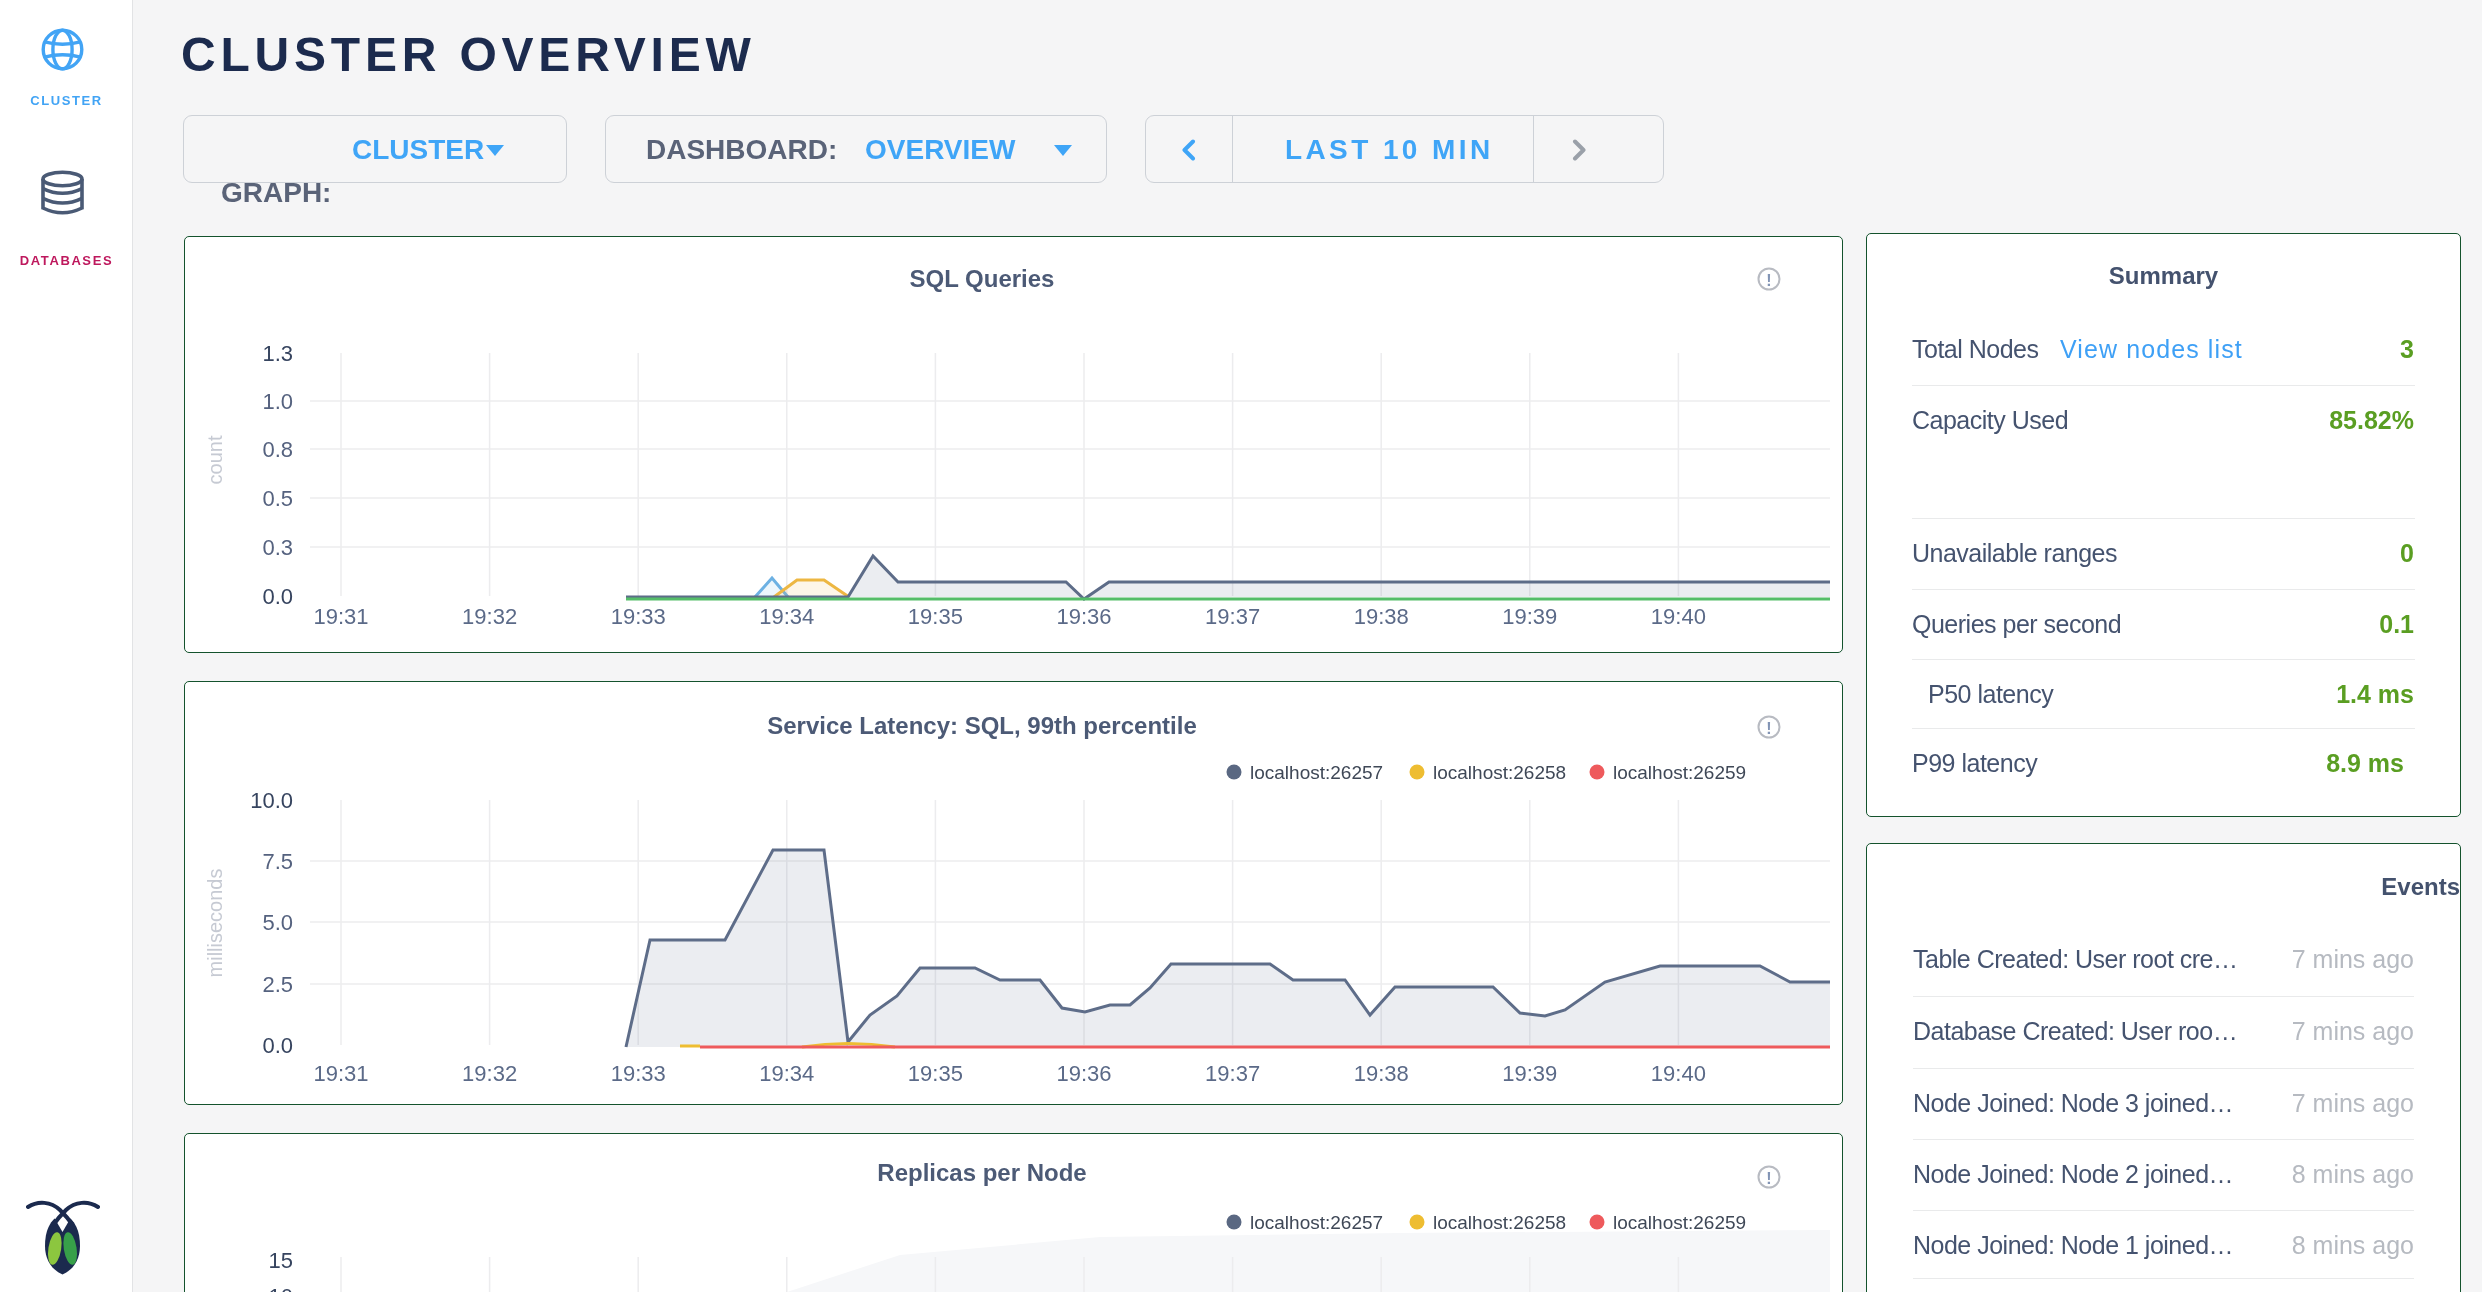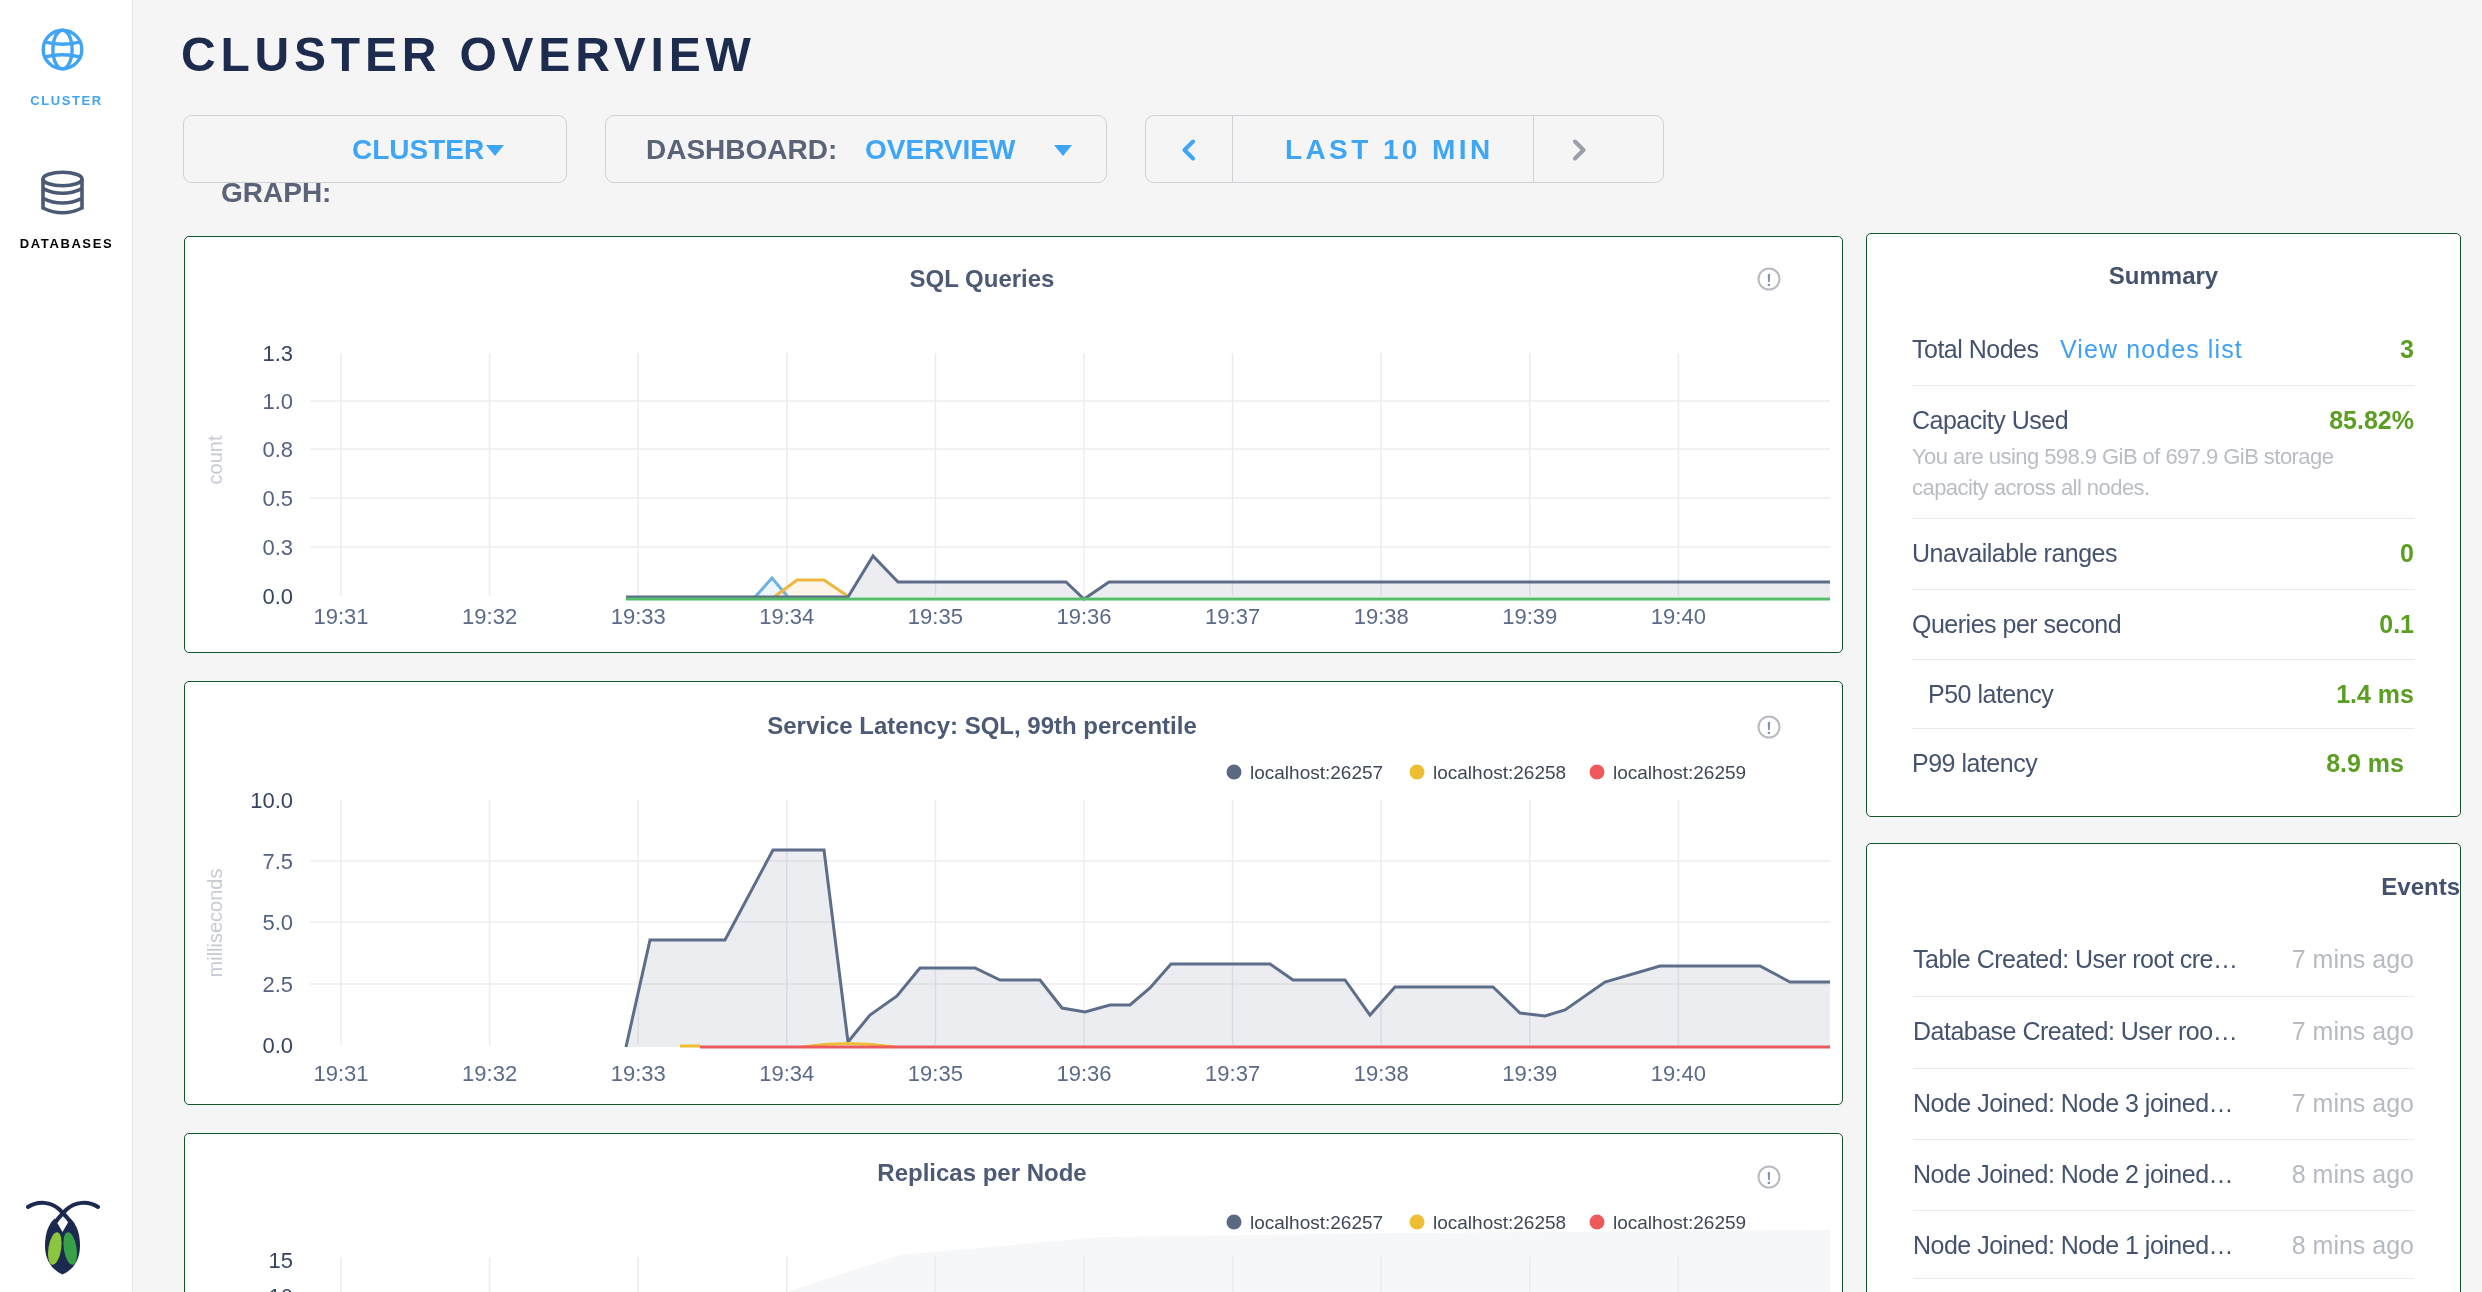--- a/index.html
+++ b/index.html
@@ -36,21 +36,21 @@
   </svg>
   <div class="navlabel" style="top:93px; color:#42a4f5;">CLUSTER</div>
   <svg class="abs" style="left:41px; top:170px;" width="43" height="47" viewBox="0 0 43 47">
     <g fill="none" stroke="#4a5a75" stroke-width="3.6">
       <ellipse cx="21.5" cy="9" rx="19.5" ry="6.8"></ellipse>
       <path d="M2,9 L2,38 Q21.5,47.5 41,38 L41,9"></path>
       <path d="M2,18.6 Q21.5,28 41,18.6"></path>
       <path d="M2,28.3 Q21.5,37.7 41,28.3"></path>
     </g>
   </svg>
-  <div class="navlabel" style="top:236px; color:#000000; font-size:13px;">DATABASES</div>
+  <div class="navlabel" style="top:253px; color:#be185d; font-size:13px;">DATABASES</div>
   <svg class="abs" style="left:26px; top:1200px;" width="74" height="76" viewBox="0 0 74 76">
     <path d="M36.5,13 C50,19.5 54,32 54,46 C54,60 47,70 36.5,74.5 C26,70 19,60 19,46 C19,32 23,19.5 36.5,13 Z" fill="#1b2a4e"></path>
     <polygon points="23.5,9.5 49.5,9.5 36.5,32" fill="#ffffff"></polygon>
     <ellipse cx="28.8" cy="48.5" rx="6.4" ry="16.5" transform="rotate(9 28.8 48.5)" fill="#8cc63f"></ellipse>
     <ellipse cx="44.2" cy="48.5" rx="6.4" ry="16.5" transform="rotate(-9 44.2 48.5)" fill="#37a049"></ellipse>
     <g fill="none" stroke="#1b2a4e" stroke-width="4" stroke-linecap="round">
       <path d="M2,7 C12,0.5 25,1.5 34,10 C38,14 42.5,19 46,24"></path>
       <path d="M72,7 C62,0.5 49,1.5 40,10 C36,14 31.5,19 28,24"></path>
     </g>
   </svg>
@@ -238,21 +238,20 @@
 </svg>
 
 <div class="card" style="left:1866px; top:233px; width:595px; height:584px;">
   <div style="position:absolute; left:0; right:0; top:28px; text-align:center; font-size:24px; font-weight:bold; color:#44526e;">Summary</div>
   <div class="srow-label" style="position:absolute; left:45px; top:101px;">Total Nodes</div>
   <div style="position:absolute; left:193px; top:101px; color:#3ea0f6; font-size:25px; letter-spacing:1.1px;">View nodes list</div>
   <div class="green" style="position:absolute; right:46px; top:101px;">3</div>
   <div class="divider" style="top:151px; left:45px; right:45px;"></div>
   <div class="srow-label" style="position:absolute; left:45px; top:172px;">Capacity Used</div>
   <div class="green" style="position:absolute; right:46px; top:172px;">85.82%</div>
-  <div style="position:absolute; left:45px; top:207px; white-space:nowrap; font-size:22px; letter-spacing:-0.55px; line-height:31px; color:#b9bdc4;">You are using 598.9 GiB of 697.9 GiB storage<br>capacity across all nodes.</div>
   <div class="divider" style="top:284px; left:45px; right:45px;"></div>
   <div class="srow-label" style="position:absolute; left:45px; top:305px;">Unavailable ranges</div>
   <div class="green" style="position:absolute; right:46px; top:305px;">0</div>
   <div class="divider" style="top:355px; left:45px; right:45px;"></div>
   <div class="srow-label" style="position:absolute; left:45px; top:376px;">Queries per second</div>
   <div class="green" style="position:absolute; right:46px; top:376px;">0.1</div>
   <div class="divider" style="top:425px; left:45px; right:45px;"></div>
   <div class="srow-label" style="position:absolute; left:61px; top:446px;">P50 latency</div>
   <div class="green" style="position:absolute; right:46px; top:446px;">1.4 ms</div>
   <div class="divider" style="top:494px; left:45px; right:45px;"></div>

